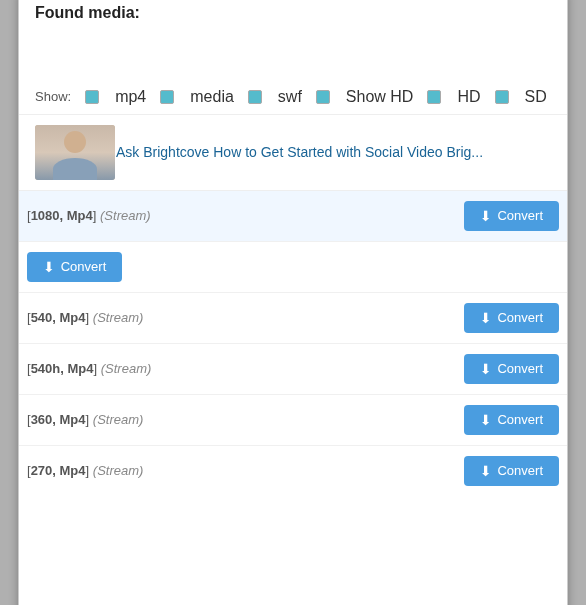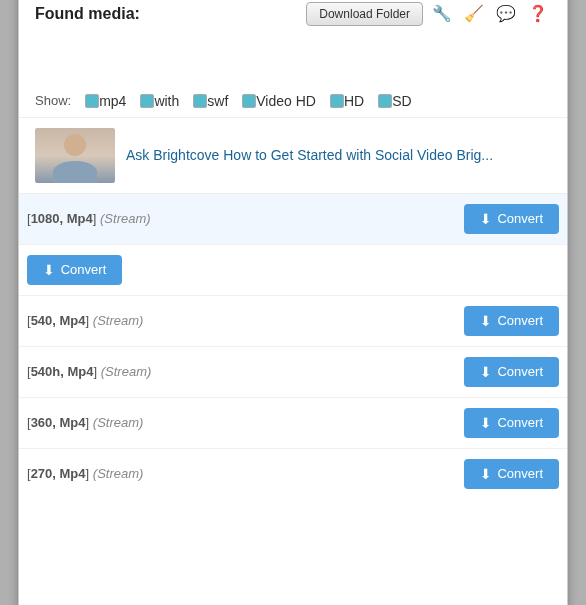--- a/index.html
+++ b/index.html
@@ -68,38 +68,38 @@
       margin-top: 48px;
     }
     .filter-label {
       color: #555;
       font-size: 13px;
       font-weight: normal;
     }
     .filter-item {
       display: flex;
       align-items: center;
-      gap: 0;
+      gap: 16px;
       cursor: pointer;
-      font-size: 14px;
+      font-size: 16px;
       color: #333;
     }
     .filter-checkbox {
       width: 14px;
       height: 14px;
       border: 1px solid #aaa;
       background: #5bc;
       border-radius: 2px;
       display: inline-block;
     }
     .media-title-row {
       display: flex;
       align-items: center;
       padding: 10px 16px;
-      gap: 11px;
+      gap: 1px;
       border-bottom: 1px solid #eee;
     }
     .thumbnail {
       width: 80px;
       height: 55px;
       background: #c8b8a0;
       border-radius: 3px;
       flex-shrink: 0;
       overflow: hidden;
       display: flex;
@@ -186,46 +186,39 @@
       height: 120px;
     }
   </style>
 </head>
 <body>
 
 <div class="window">
 
   <div class="header">
     <div class="header-left">Found media:</div>
-    <div class="header-right">
-      <button class="download-folder-btn">Download Folder</button>
-      <div class="icon-btn" title="Tools">🔧</div>
-      <div class="icon-btn" title="Clear">🧹</div>
-      <div class="icon-btn" title="Chat">💬</div>
-      <div class="icon-btn" title="Help">❓</div>
-    </div>
   </div>
 
   <div class="filter-bar">
     <span class="filter-label">Show:</span>
     <label class="filter-item">
       <span class="filter-checkbox"></span>
       <span>mp4</span>
     </label>
     <label class="filter-item">
       <span class="filter-checkbox"></span>
-      <span>with</span>
+      <span>media</span>
     </label>
     <label class="filter-item">
       <span class="filter-checkbox"></span>
       <span>swf</span>
     </label>
     <label class="filter-item">
       <span class="filter-checkbox"></span>
-      <span>Video HD</span>
+      <span>Show HD</span>
     </label>
     <label class="filter-item">
       <span class="filter-checkbox"></span>
       <span>HD</span>
     </label>
     <label class="filter-item">
       <span class="filter-checkbox"></span>
       <span>SD</span>
     </label>
   </div>

